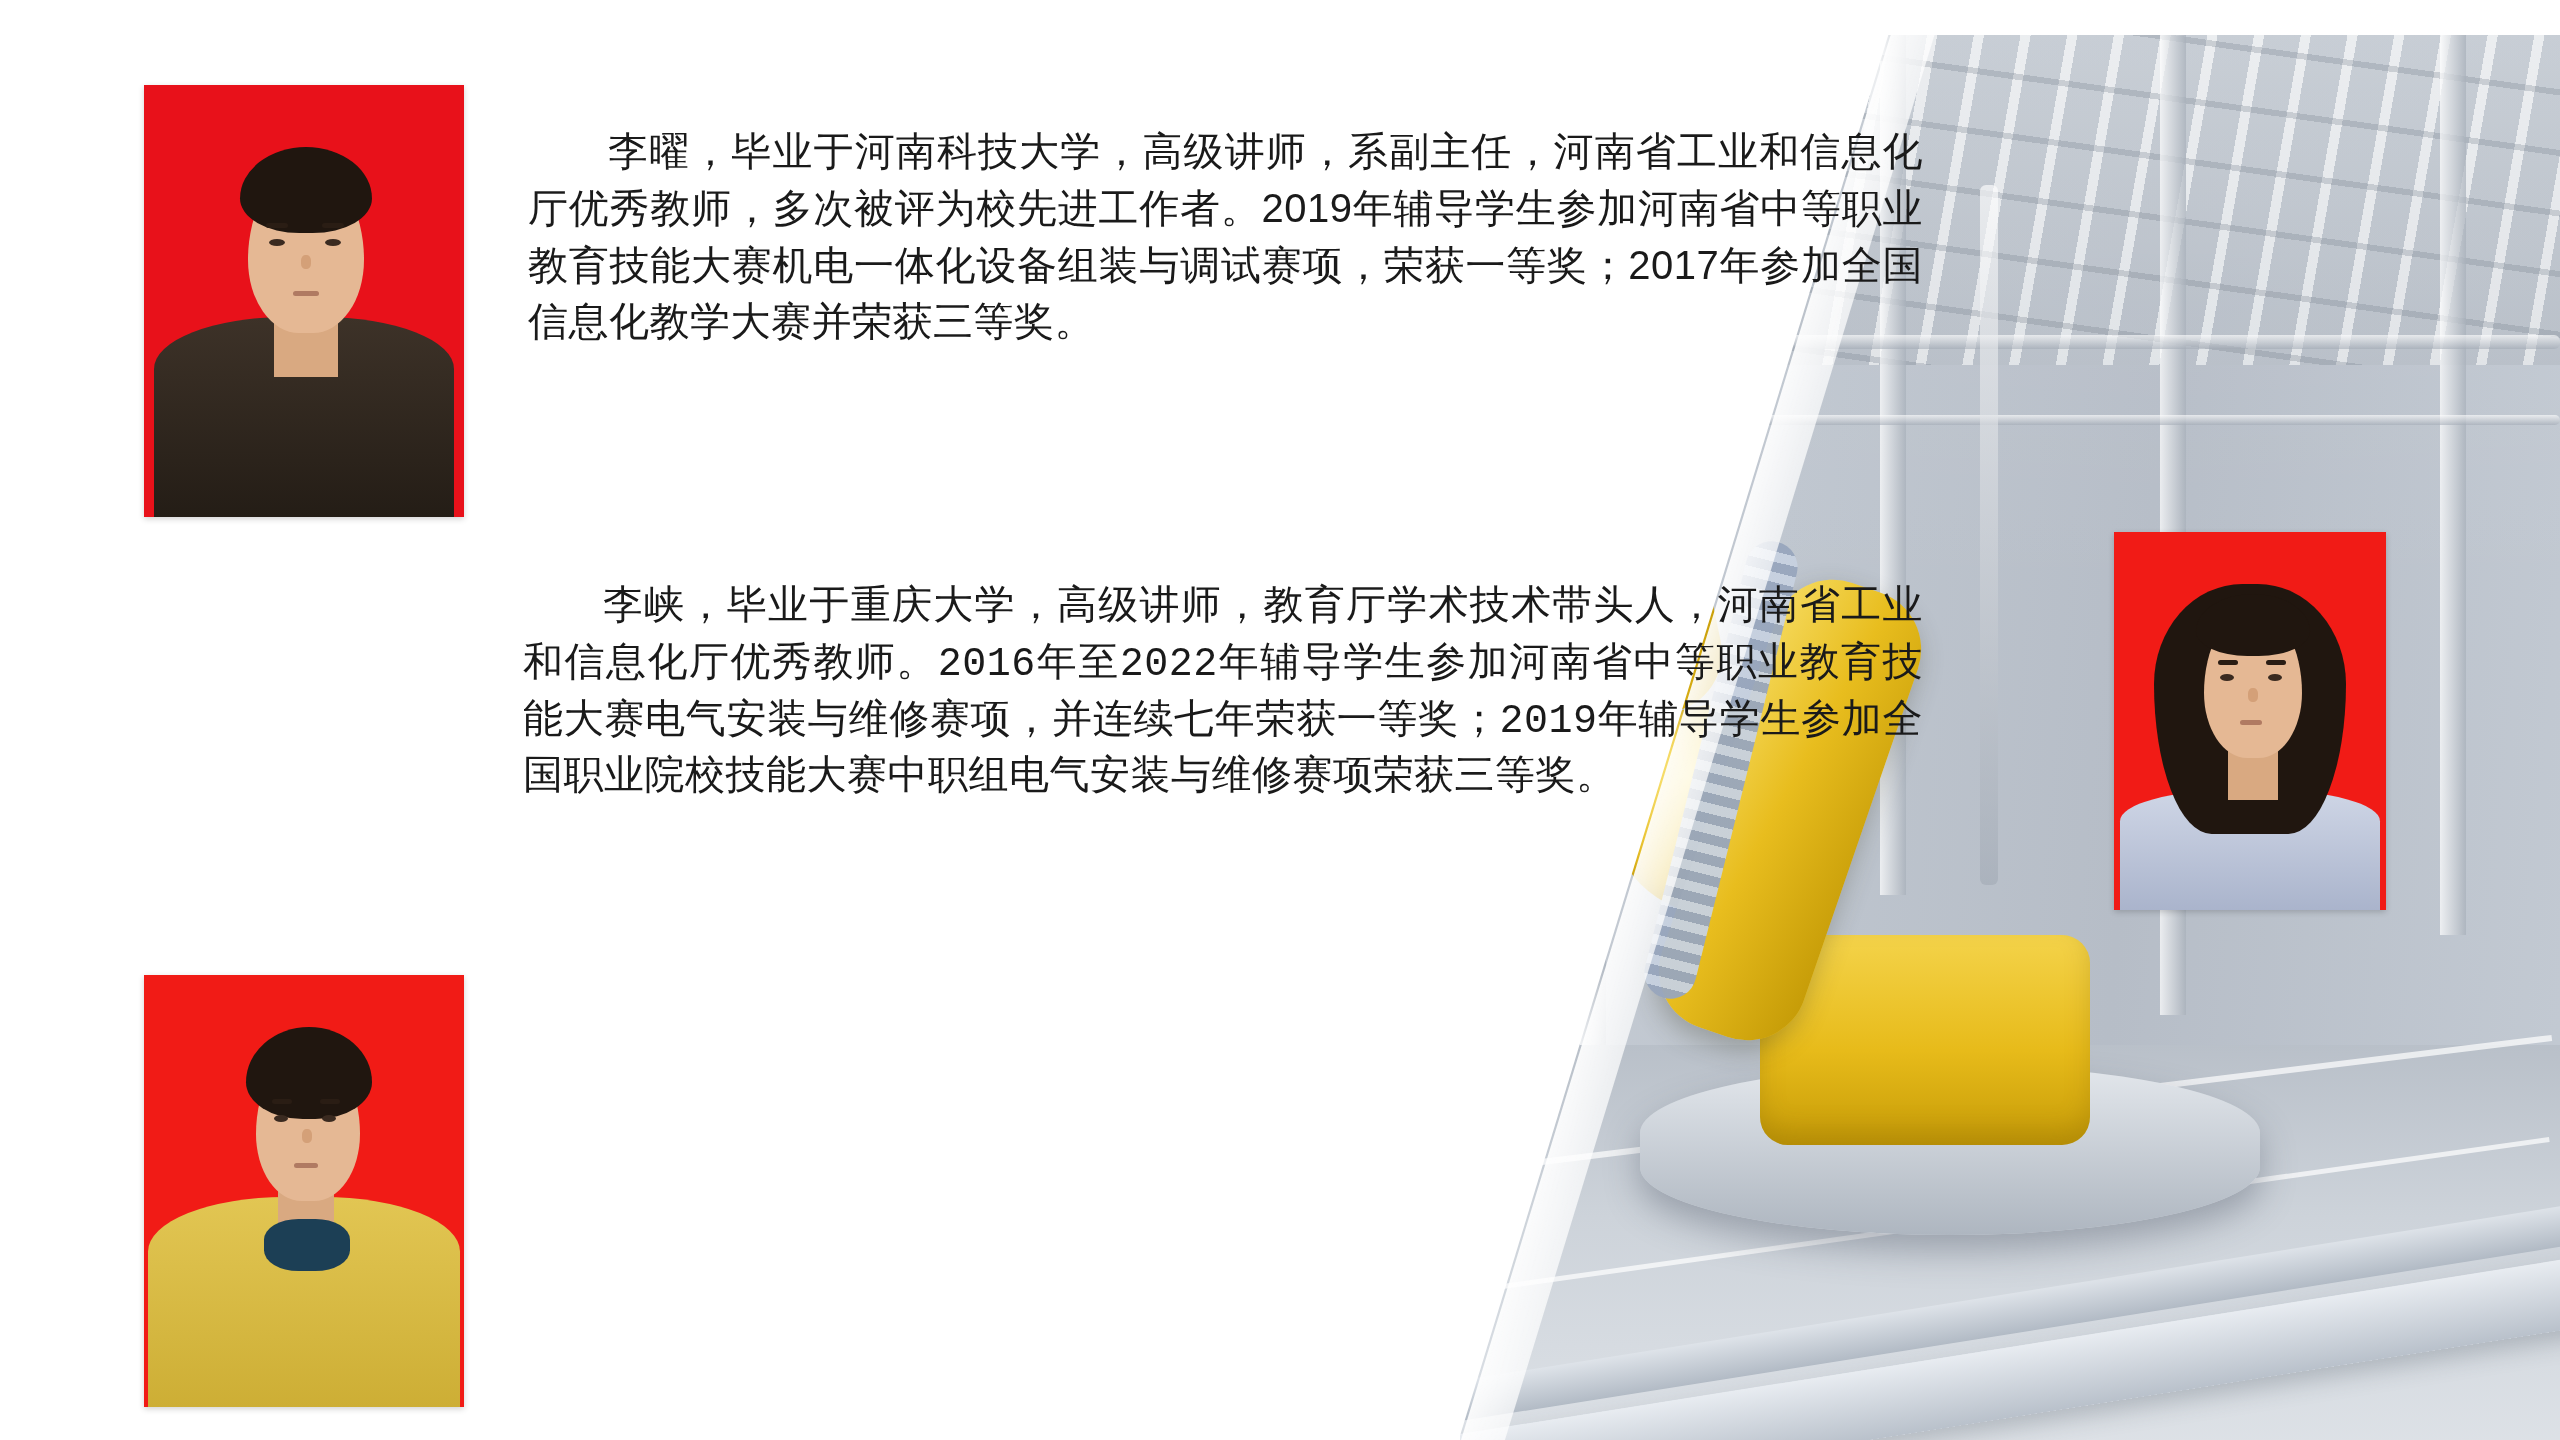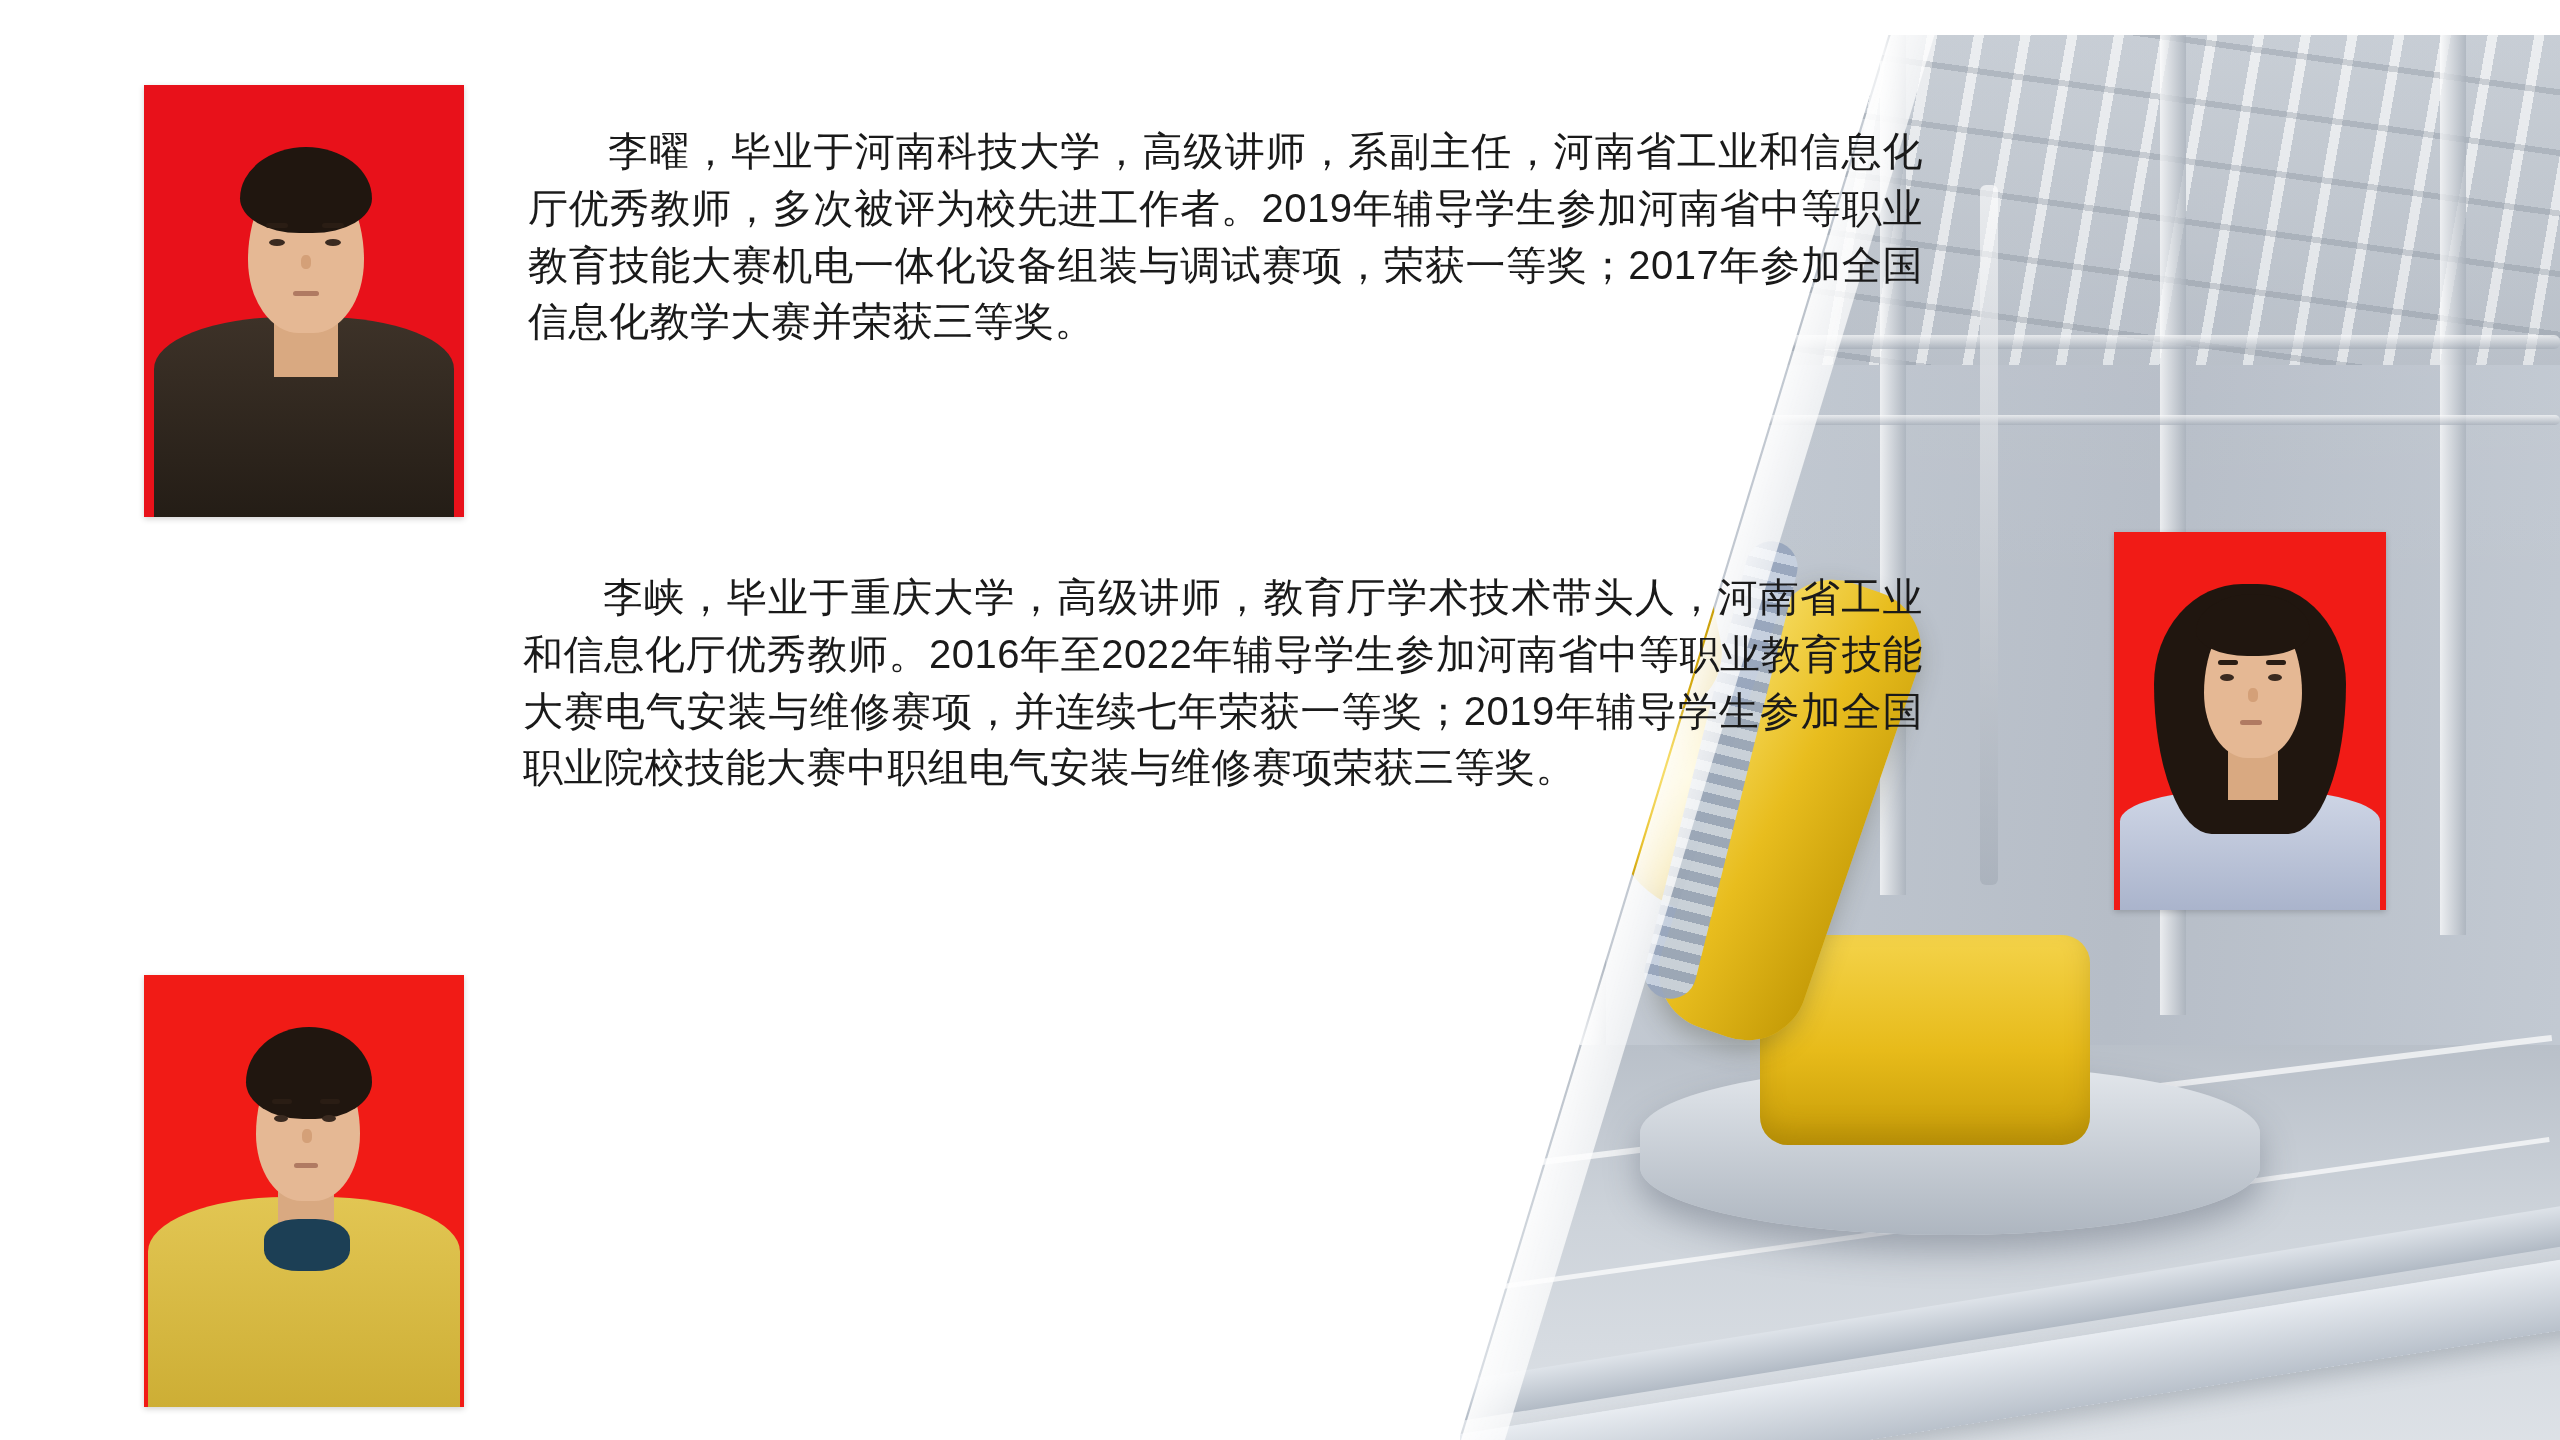--- a/index.html
+++ b/index.html
@@ -256,21 +256,21 @@
     position: absolute;
     font-family: "Liberation Sans", "DejaVu Sans", sans-serif;
     font-size: 40px;
     line-height: 1.42;
     color: #1a1a1a;
     letter-spacing: 0.5px;
     text-indent: 80px;
     text-align: justify;
   }
   .bio1 { left: 528px; top: 88px;  width: 1395px; }
-  .bio2 { left: 523px; top: 534px; width: 1400px; }
+  .bio2 { left: 523px; top: 545px; width: 1400px; font-family: Liberation Mono, monospace; }
   .bio3 { left: 545px; top: 1053px; width: 1380px; }
 </style>
 </head>
 <body>
 
 <div class="slide">
 
   <div class="photo-area">
     <div class="photo-bg"></div>
     <div class="roof"></div>

